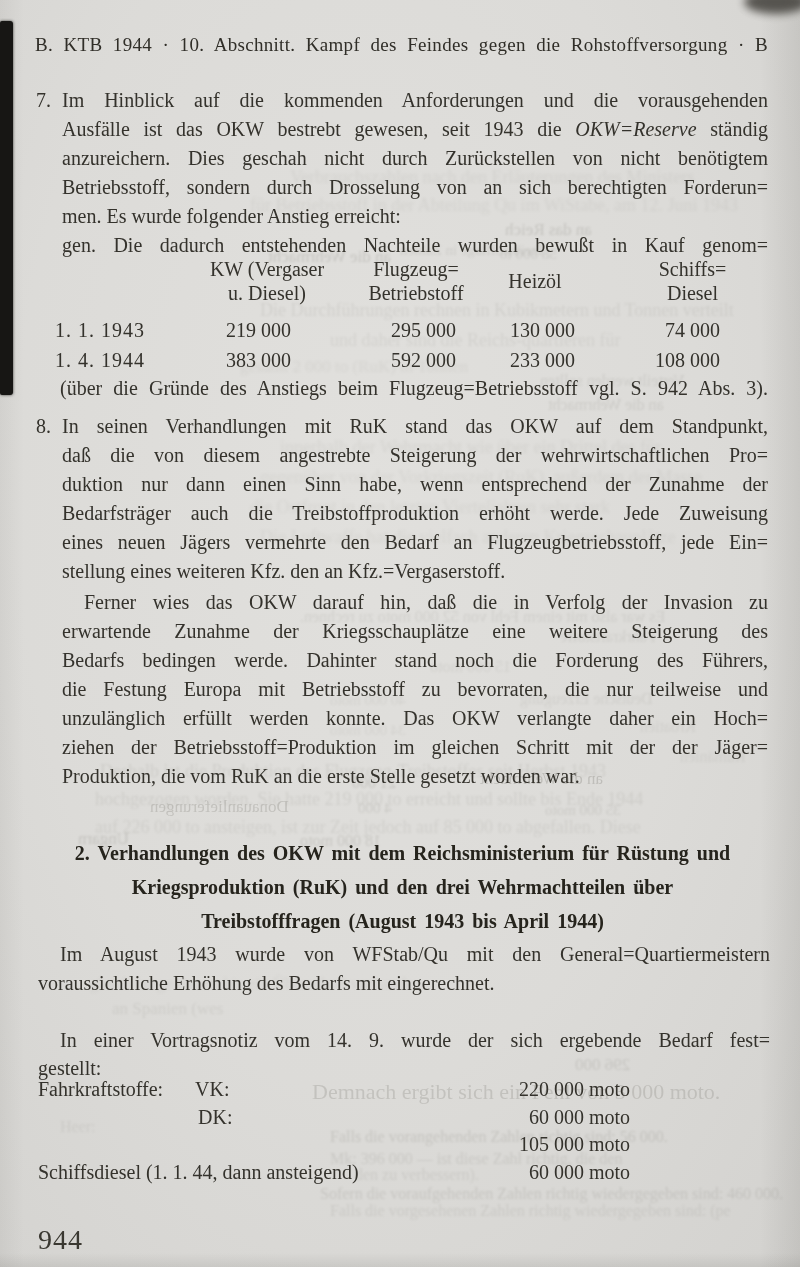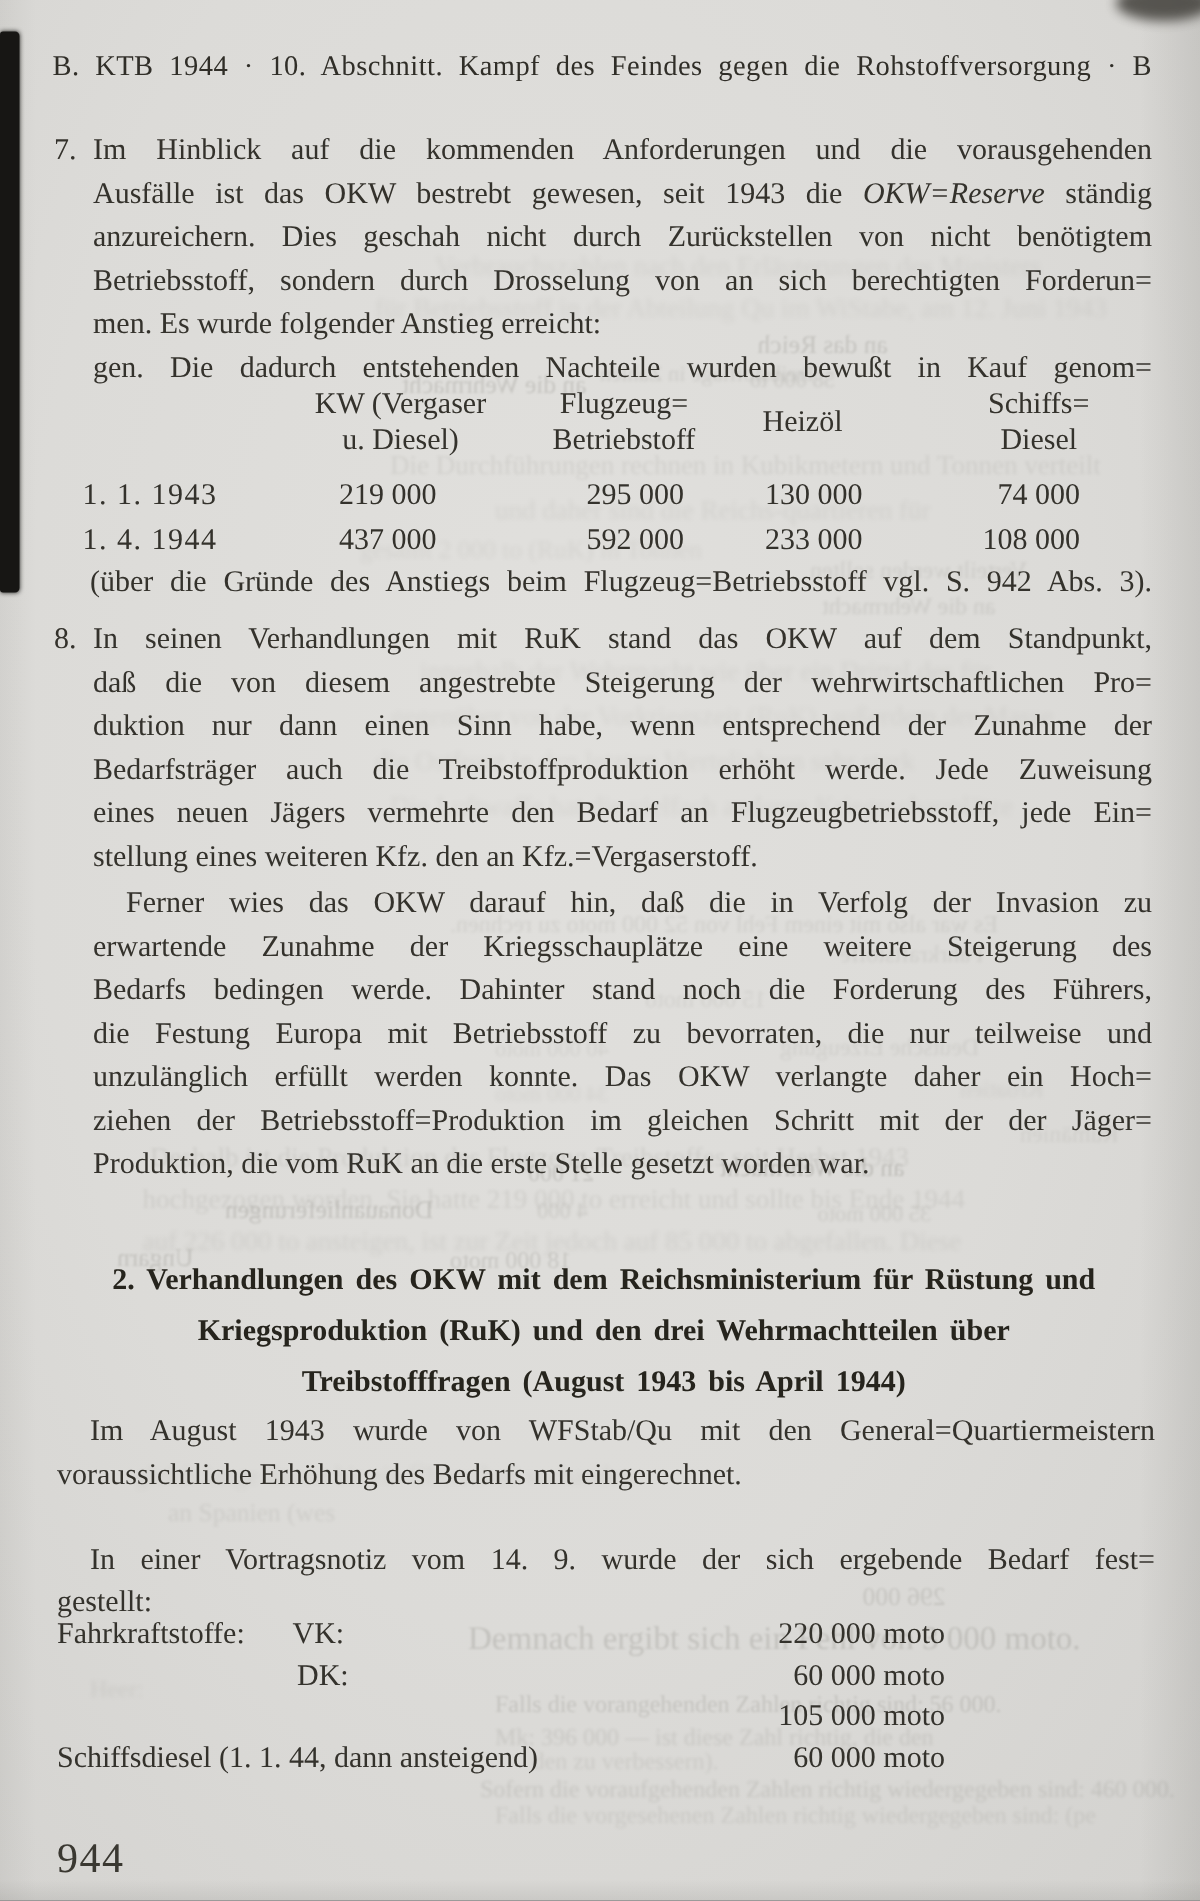--- a/index.html
+++ b/index.html
@@ -145,21 +145,21 @@
 
       <div class="ftspacer"></div>
 
       <div class="ftrow ftlabel">1. 1. 1943</div>
       <div class="ftrow ftval c1">219 000</div>
       <div class="ftrow ftval c2">295 000</div>
       <div class="ftrow ftval c3">130 000</div>
       <div class="ftrow ftval c4">74 000</div>
 
       <div class="ftrow ftlabel">1. 4. 1944</div>
-      <div class="ftrow ftval c1">437 000</div>
+      <div class="ftrow ftval c1">383 000</div>
       <div class="ftrow ftval c2">592 000</div>
       <div class="ftrow ftval c3">233 000</div>
       <div class="ftrow ftval c4">108 000</div>
     </div>
   </div>
 
   <div class="table-note">(über die Gründe des Anstiegs beim Flugzeug=Betriebsstoff vgl. S. 942 Abs. 3).</div>
 
   <div class="para" style="top:412px;">
     <span class="pnum">8.</span>

